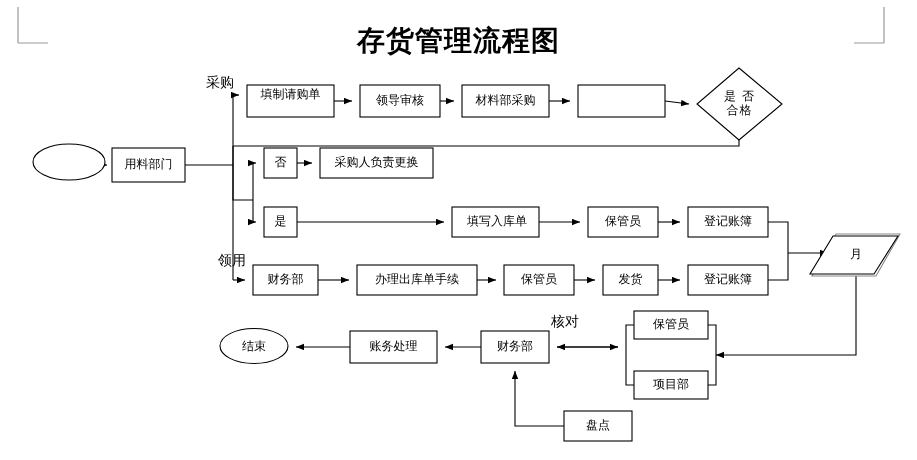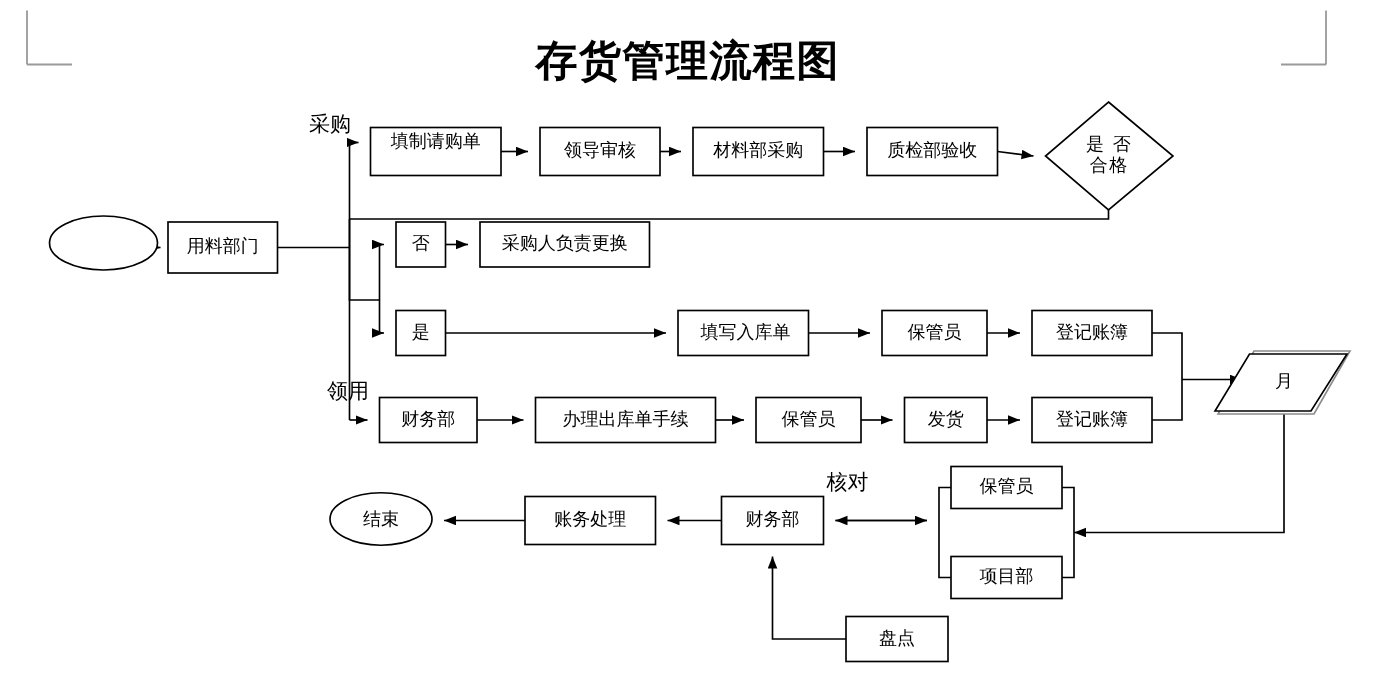--- a/index.html
+++ b/index.html
@@ -119,21 +119,20 @@
       <rect x="634" y="311" width="74" height="28"></rect>
       <rect x="634" y="371" width="74" height="28"></rect>
       <rect x="564" y="411" width="68" height="30"></rect>
     </g>
   </svg>
 
   <div class="nodeLabel" style="left:112px;top:148px;width:73px;height:34px;">用料部门</div>
   <div class="nodeLabel" style="left:247px;top:85px;width:87px;height:20px;text-align:center;">填制请购单</div>
   <div class="nodeLabel" style="left:360px;top:85px;width:80px;height:32px;">领导审核</div>
   <div class="nodeLabel" style="left:462px;top:85px;width:87px;height:32px;">材料部采购</div>
-  <div class="nodeLabel" style="left:578px;top:85px;width:87px;height:32px;">质检部验收</div>
   <div class="nodeLabel" style="left:697px;top:68px;width:85px;height:72px;letter-spacing:1px;">是 否
 合格</div>
   <div class="nodeLabel" style="left:264px;top:148px;width:33px;height:30px;">否</div>
   <div class="nodeLabel" style="left:320px;top:148px;width:113px;height:30px;">采购人负责更换</div>
   <div class="nodeLabel" style="left:264px;top:207px;width:33px;height:30px;">是</div>
   <div class="nodeLabel" style="left:452px;top:207px;width:90px;height:30px;">填写入库单</div>
   <div class="nodeLabel" style="left:588px;top:207px;width:70px;height:30px;">保管员</div>
   <div class="nodeLabel" style="left:688px;top:207px;width:80px;height:30px;">登记账簿</div>
   <div class="nodeLabel" style="left:253px;top:265px;width:65px;height:30px;">财务部</div>
   <div class="nodeLabel" style="left:357px;top:265px;width:120px;height:30px;">办理出库单手续</div>

